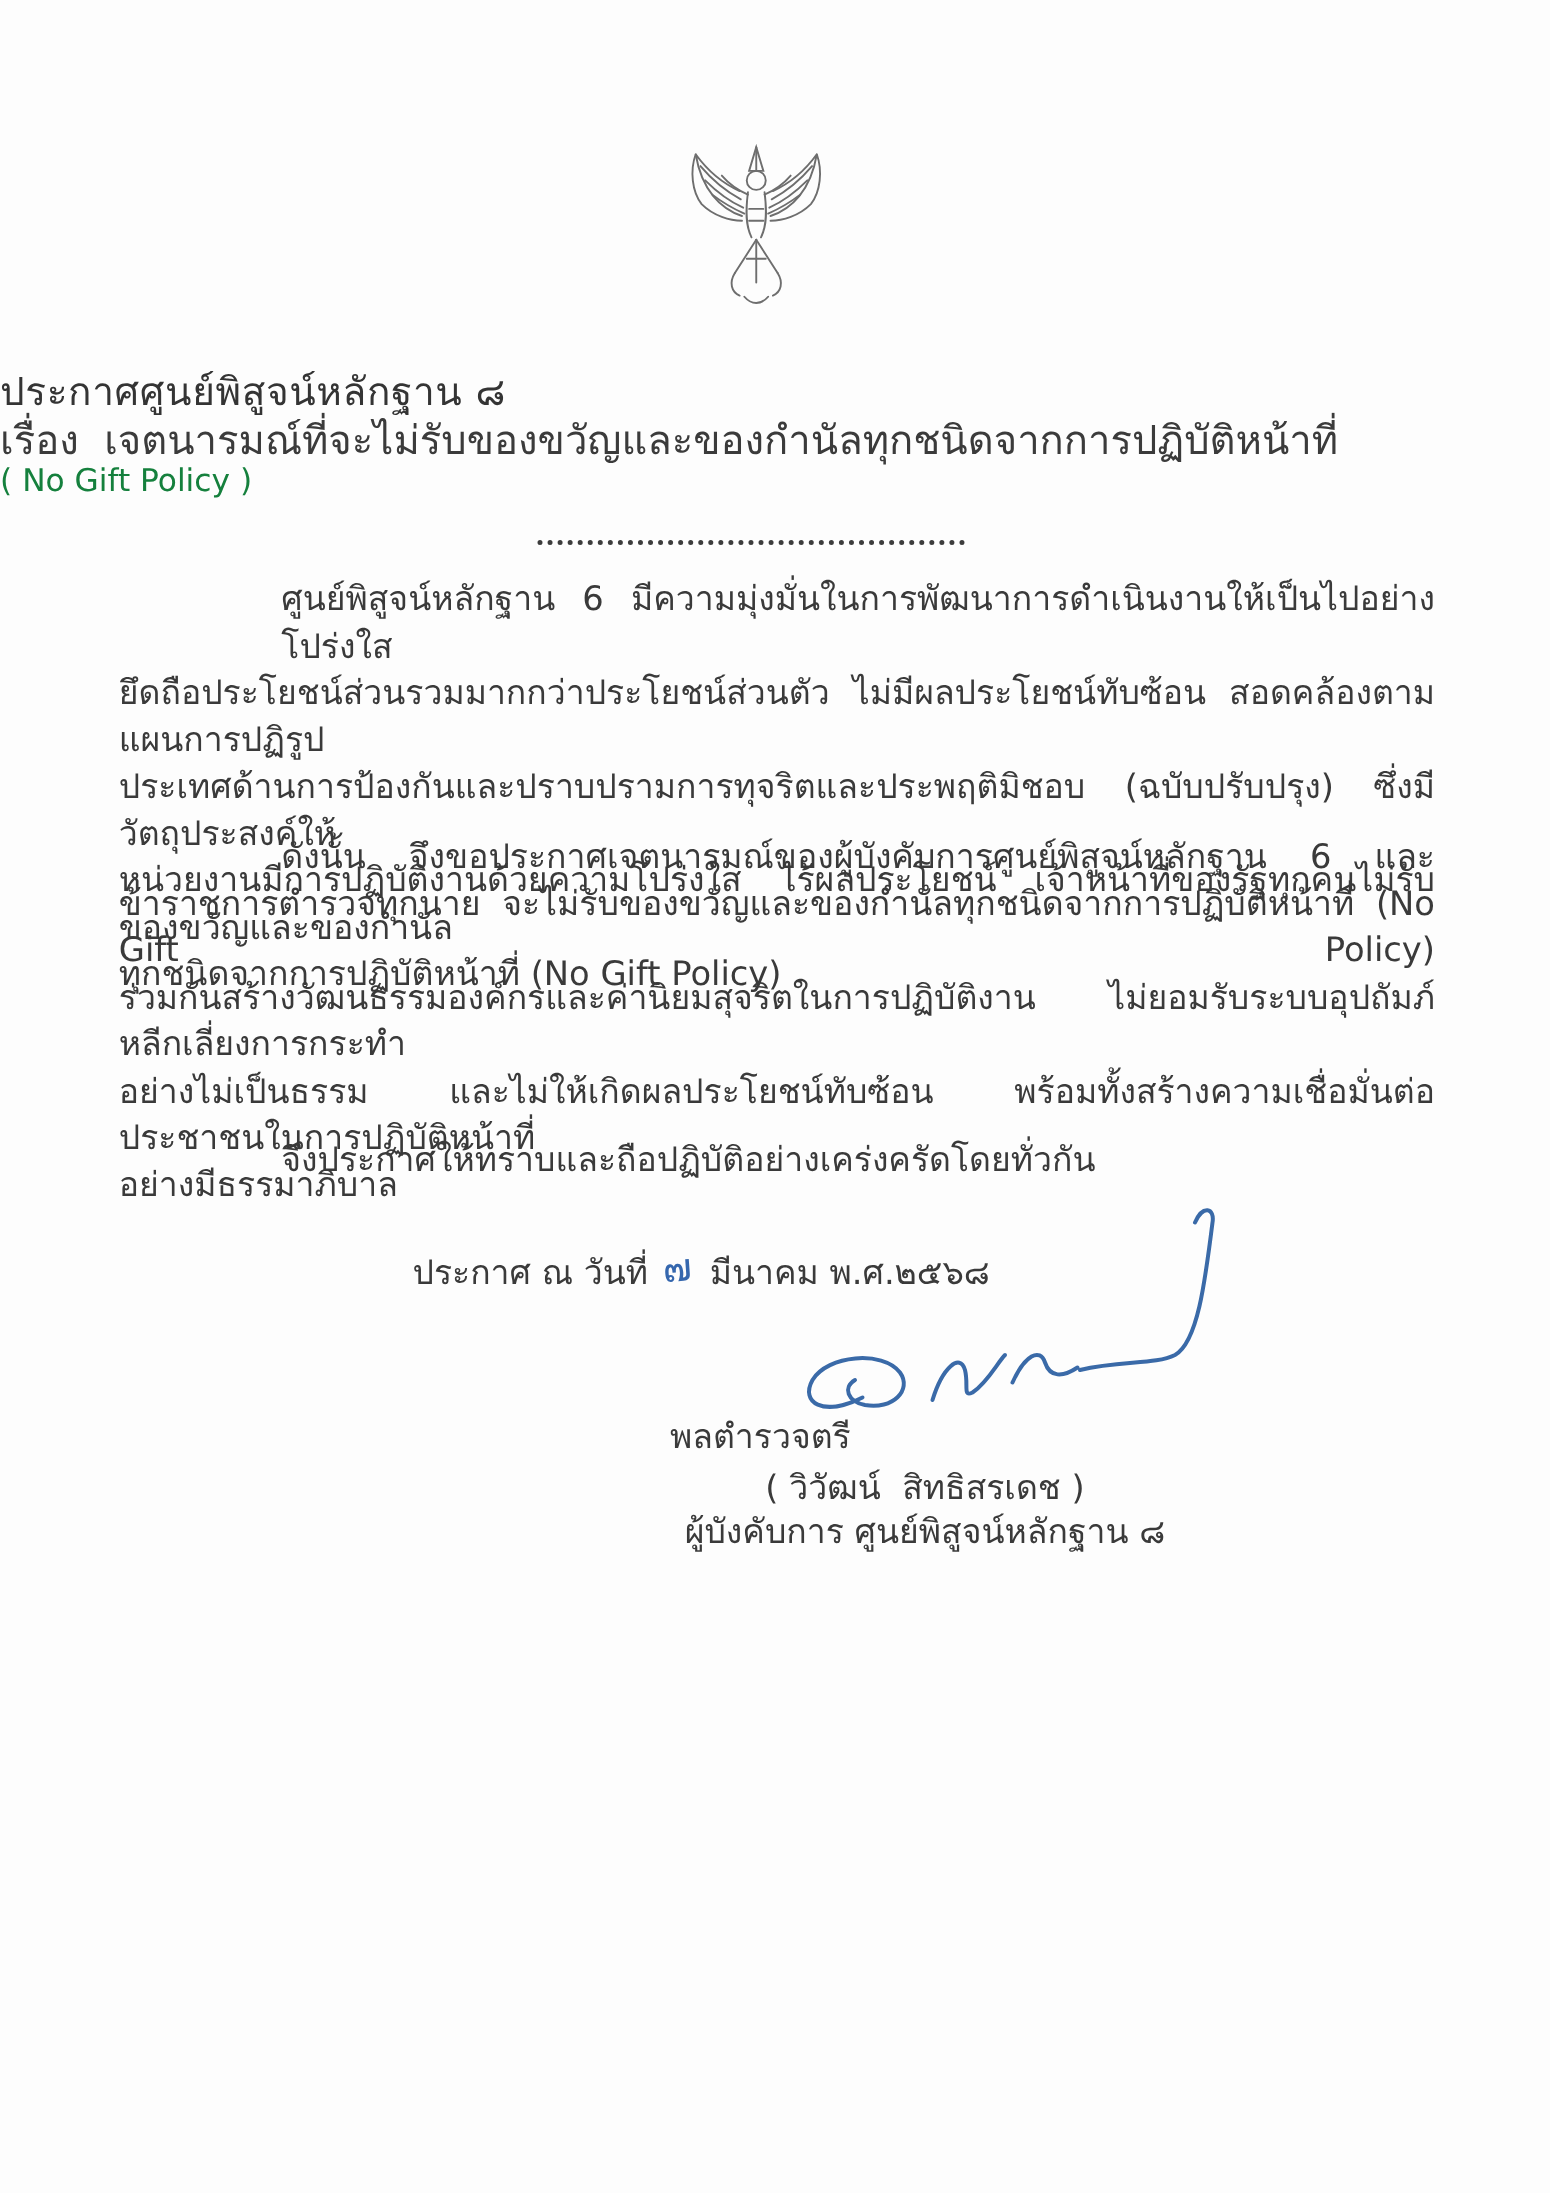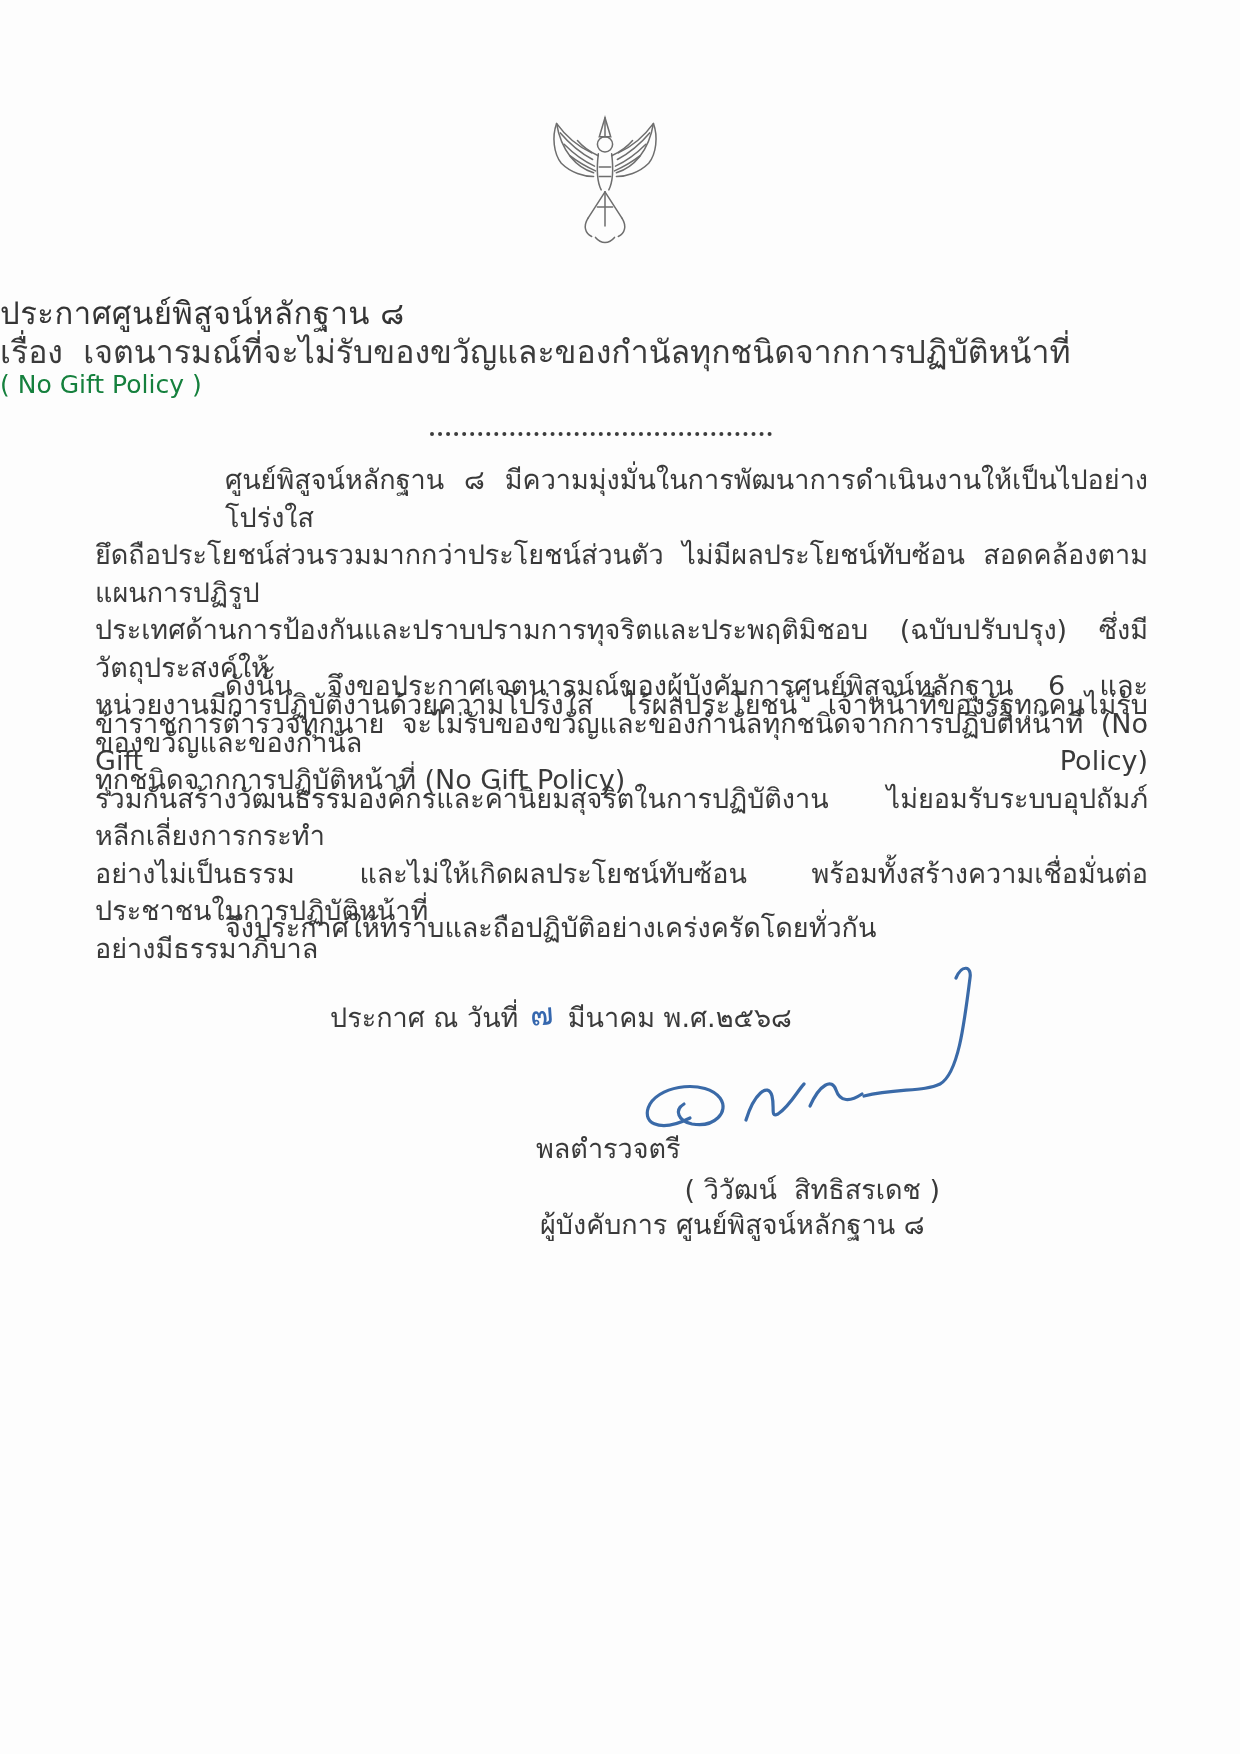--- a/index.html
+++ b/index.html
@@ -28,23 +28,23 @@
   .p1 { top:461px; }
   .p2 { top:667px; }
   .closing { position:absolute; left:225px; top:906px; font-size:27px; color:#3a3a3a; }
   .dateline { position:absolute; left:330px; top:991px; font-size:27px; color:#3a3a3a; }
   .dateline .day {
     display:inline-block; color:#3567ae; font-size:31px;
     transform:rotate(-4deg); margin:0 14px 0 12px; position:relative; top:-2px;
   }
   .sig-svg { position:absolute; left:628px; top:956px; }
   .rank { position:absolute; left:536px; top:1127px; font-size:27px; color:#3a3a3a; }
-  .sig-name { position:absolute; left:540px; top:1168px; width:400px; text-align:right;
+  .sig-name { position:absolute; left:540px; top:1168px; width:400px; text-align:center;
               font-size:27px; white-space:pre-wrap; color:#3a3a3a; }
-  .sig-pos { position:absolute; left:540px; top:1203px; width:400px; 
+  .sig-pos { position:absolute; left:540px; top:1203px; width:400px; text-align:center;
              font-size:27px; color:#3a3a3a; }
 </style>
 </head>
 <body>
 
 <div class="page">
 
   <svg class="emblem" width="152" height="152" viewBox="0 0 160 160" fill="none" stroke="#6e6e6e" stroke-width="1.6" stroke-linecap="round">
 
     <path d="M68 64 C50 58 34 42 29 12 C42 30 55 38 66 43"></path>
@@ -81,21 +81,21 @@
     <path d="M72 100 L88 100"></path>
   </svg>
 
   <div class="centered title">ประกาศศูนย์พิสูจน์หลักฐาน ๘</div>
   <div class="centered subject">เรื่อง  เจตนารมณ์ที่จะไม่รับของขวัญและของกำนัลทุกชนิดจากการปฏิบัติหน้าที่</div>
   <div class="centered nogift">( No Gift Policy )</div>
 
   <div class="dotted-sep"></div>
 
   <div class="para p1">
-    <span class="line just first">ศูนย์พิสูจน์หลักฐาน ๘ มีความมุ่งมั่นในการพัฒนาการดำเนินงานให้เป็นไปอย่างโปร่งใส</span>
+    <span class="line just first">ศูนย์พิสูจน์หลักฐาน 6 มีความมุ่งมั่นในการพัฒนาการดำเนินงานให้เป็นไปอย่างโปร่งใส</span>
     <span class="line just">ยึดถือประโยชน์ส่วนรวมมากกว่าประโยชน์ส่วนตัว ไม่มีผลประโยชน์ทับซ้อน สอดคล้องตามแผนการปฏิรูป</span>
     <span class="line just">ประเทศด้านการป้องกันและปราบปรามการทุจริตและประพฤติมิชอบ (ฉบับปรับปรุง) ซึ่งมีวัตถุประสงค์ให้</span>
     <span class="line just">หน่วยงานมีการปฏิบัติงานด้วยความโปร่งใส ไร้ผลประโยชน์ เจ้าหน้าที่ของรัฐทุกคนไม่รับของขวัญและของกำนัล</span>
     <span class="line">ทุกชนิดจากการปฏิบัติหน้าที่ (No Gift Policy)</span>
   </div>
 
   <div class="para p2">
     <span class="line just first">ดังนั้น จึงขอประกาศเจตนารมณ์ของผู้บังคับการศูนย์พิสูจน์หลักฐาน 6 และ</span>
     <span class="line just">ข้าราชการตำรวจทุกนาย จะไม่รับของขวัญและของกำนัลทุกชนิดจากการปฏิบัติหน้าที่ (No Gift Policy)</span>
     <span class="line just">ร่วมกันสร้างวัฒนธรรมองค์กรและค่านิยมสุจริตในการปฏิบัติงาน ไม่ยอมรับระบบอุปถัมภ์ หลีกเลี่ยงการกระทำ</span>

